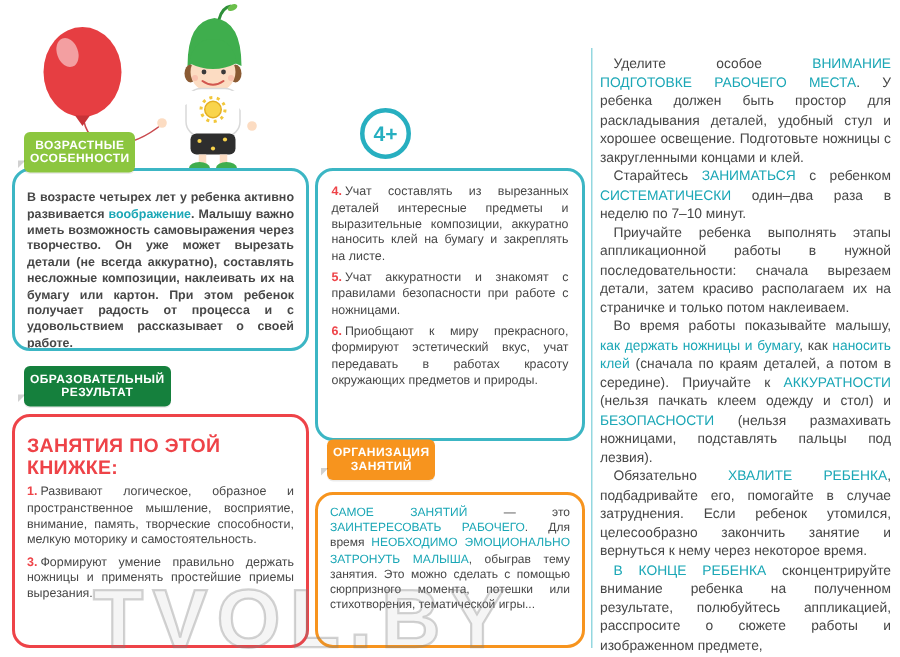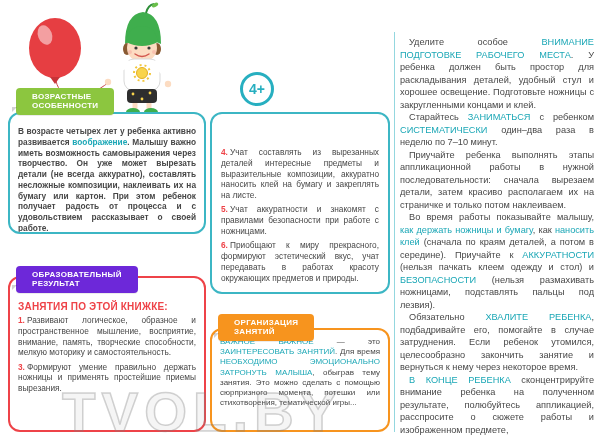--- a/index.html
+++ b/index.html
@@ -8,41 +8,41 @@
     font-family:"Liberation Sans", sans-serif;overflow:hidden;color:#424242;
   }
   
   .title{position:absolute;left:200px;top:16px;width:196px;text-align:center;
     color:#27afc0;font-weight:bold;font-size:19px;line-height:1.12;letter-spacing:.5px;}
   .age-badge{position:absolute;left:240px;top:72px;width:28px;height:28px;border:3px solid #27afc0;
     border-radius:50%;display:flex;align-items:center;justify-content:center;
     color:#27afc0;font-weight:bold;font-size:14px;background:#fff;}
   
   .ribbon{position:absolute;z-index:3;color:#fff;font-weight:bold;font-size:8px;line-height:1.18;
-    text-align:left;padding:4px 16px;border-radius:4px;letter-spacing:.3px;box-shadow:0 1px 0 rgba(0,0,0,.08);}
+    text-align:center;padding:4px 4px;border-radius:4px;letter-spacing:.3px;box-shadow:0 1px 0 rgba(0,0,0,.08);}
   .ribbon.green{background:#8cc63f;}
-  .ribbon.red{background:#6d28d9;margin-top:22px;}
+  .ribbon.red{background:#15803d;}
   .ribbon.orange{background:#f7941e;}
   .ribbon::after{content:"";position:absolute;left:-4px;bottom:3px;border-style:solid;
     border-width:5px 5px 0 0;border-color:rgba(0,0,0,.18) transparent transparent transparent;}
   
   .box{position:absolute;border:2px solid;border-radius:12px;background:#fff;overflow:hidden;box-sizing:border-box;}
   .box.teal{border-color:#3cb6c4;}
   .box.redb{border-color:#ee4348;}
   .box.orangeb{border-color:#f7941e;}
   
   .txt{font-size:8.3px;line-height:1.3;text-align:justify;color:#474747;}
   .hl{color:#1ba7b6;font-weight:normal;}
   .teal-word{color:#1ba7b6;}
   .num{color:#ee4348;font-weight:bold;margin-right:2px;}
-  .list-heading{color:#ee4348;font-weight:bold;font-size:10px;margin:16px 0 3px 0;letter-spacing:.2px;}
+  .list-heading{color:#ee4348;font-weight:bold;font-size:13px;margin:4px 0 3px 0;letter-spacing:.2px;}
   .item{margin:0 0 3.5px 0;}
   .age-box-inner{padding:12px 8px 6px 8px;font-weight:bold;}
   .edu-box-inner{padding:7px 8px 5px 8px;}
-  .mid-box-inner{padding:8px 9px 5px 9px;margin-top:25px;}
+  .mid-box-inner{padding:8px 9px 5px 9px;}
   .org-box-inner{padding:7px 8px 5px 8px;}
   .org-box-inner .txt{font-size:8px;line-height:1.28;}
   
   .rcol{position:absolute;left:400px;top:36px;width:194px;height:398px;}
   .rcol p{margin:0;font-size:9.2px;line-height:1.36;text-align:justify;text-indent:9px;color:#474747;}
   .rcol p.no-indent{text-indent:0;}
   .divider{position:absolute;left:394px;top:32px;width:1px;height:400px;background:rgba(60,182,196,.55);}
   
   .watermark{position:absolute;left:62px;top:380px;z-index:9;pointer-events:none;
     font-size:55px;font-weight:bold;letter-spacing:6px;
@@ -117,27 +117,27 @@
   </div>
 
   <div class="box teal" style="left:210px;top:112px;width:180px;height:182px;">
     <div class="mid-box-inner">
       <p class="txt item"><span class="num">4.</span><span>Учат составлять из вырезанных деталей интересные предметы и выразительные композиции, аккуратно наносить клей на бумагу и закреплять на листе.</span></p>
       <p class="txt item"><span class="num">5.</span><span>Учат аккуратности и знакомят с правилами безопасности при работе с ножницами.</span></p>
       <p class="txt item"><span class="num">6.</span><span>Приобщают к миру прекрасного, формируют эстетический вкус, учат передавать в работах красоту окружающих предметов и природы.</span></p>
     </div>
   </div>
 
-  <div class="ribbon orange" style="left:218px;top:314px;">
+  <div class="ribbon orange" style="left:218px;top:293px;">
     <div>ОРГАНИЗАЦИЯ</div>
     <div>ЗАНЯТИЙ</div>
   </div>
   <div class="box orangeb" style="left:210px;top:328px;width:180px;height:104px;">
     <div class="org-box-inner">
-      <p class="txt" style="margin:0;"><span class="hl">ВАЖНОЕ ВАЖНОЕ</span><span> — это </span><span class="hl">ЗАИНТЕРЕСОВАТЬ ЗАНЯТИЙ</span><span>. Для время </span><span class="hl">НЕОБХОДИМО ЭМОЦИОНАЛЬНО ЗАТРОНУТЬ МАЛЫША</span><span>, обыграв тему занятия. Это можно сделать с помощью сюрпризного момента, потешки или стихотворения, тематической игры...</span></p>
+      <p class="txt" style="margin:0;"><span class="hl">САМОЕ ЗАНЯТИЙ</span><span> — это </span><span class="hl">ЗАИНТЕРЕСОВАТЬ РАБОЧЕГО</span><span>. Для время </span><span class="hl">НЕОБХОДИМО ЭМОЦИОНАЛЬНО ЗАТРОНУТЬ МАЛЫША</span><span>, обыграв тему занятия. Это можно сделать с помощью сюрпризного момента, потешки или стихотворения, тематической игры...</span></p>
     </div>
   </div>
 
   <div class="divider"></div>
   <div class="rcol">
     <p><span>Уделите особое </span><span class="hl">ВНИМАНИЕ ПОДГОТОВКЕ РАБОЧЕГО МЕСТА</span><span>. У ребенка должен быть простор для раскладывания деталей, удобный стул и хорошее освещение. Подготовьте ножницы с закругленными концами и клей.</span></p>
     <p><span>Старайтесь </span><span class="hl">ЗАНИМАТЬСЯ</span><span> с ребенком </span><span class="hl">СИСТЕМАТИЧЕСКИ</span><span> один–два раза в неделю по 7–10 минут.</span></p>
     <p><span>Приучайте ребенка выполнять этапы аппликационной работы в нужной последовательности: сначала вырезаем детали, затем красиво располагаем их на страничке и только потом наклеиваем.</span></p>
     <p><span>Во время работы показывайте малышу, </span><span class="teal-word">как держать ножницы и бумагу</span><span>, как </span><span class="teal-word">наносить клей</span><span> (сначала по краям деталей, а потом в середине). Приучайте к </span><span class="hl">АККУРАТНОСТИ</span><span> (нельзя пачкать клеем одежду и стол) и </span><span class="hl">БЕЗОПАСНОСТИ</span><span> (нельзя размахивать ножницами, подставлять пальцы под лезвия).</span></p>
     <p><span>Обязательно </span><span class="hl">ХВАЛИТЕ РЕБЕНКА</span><span>, подбадривайте его, помогайте в случае затруднения. Если ребенок утомился, целесообразно закончить занятие и вернуться к нему через некоторое время.</span></p>

